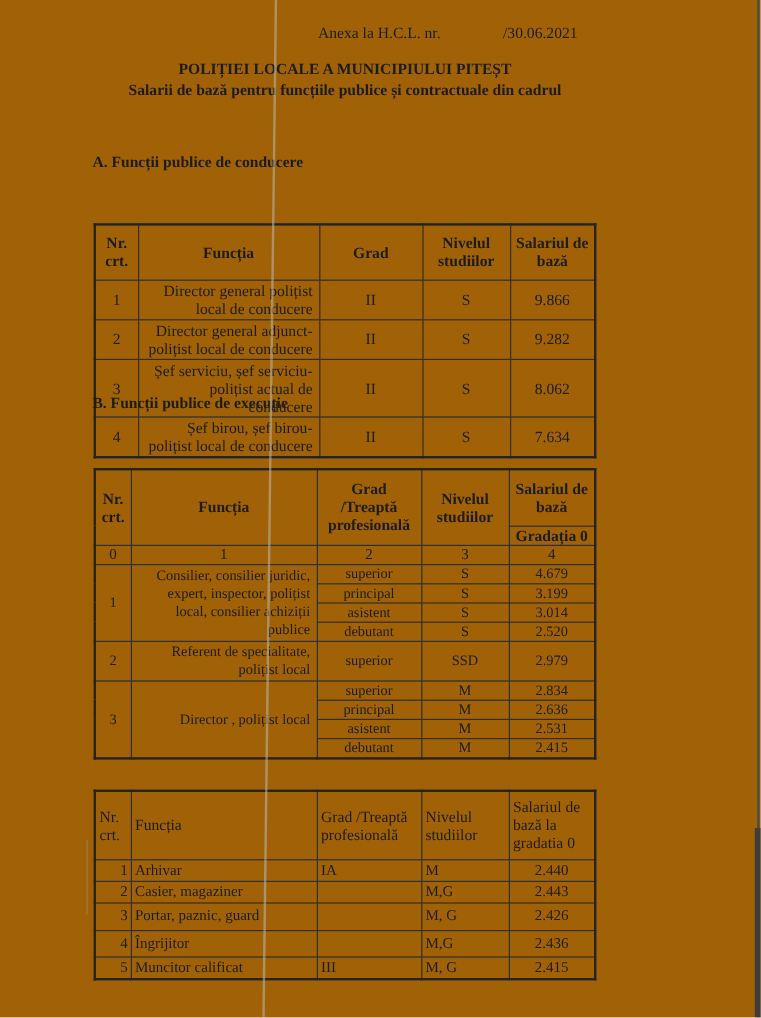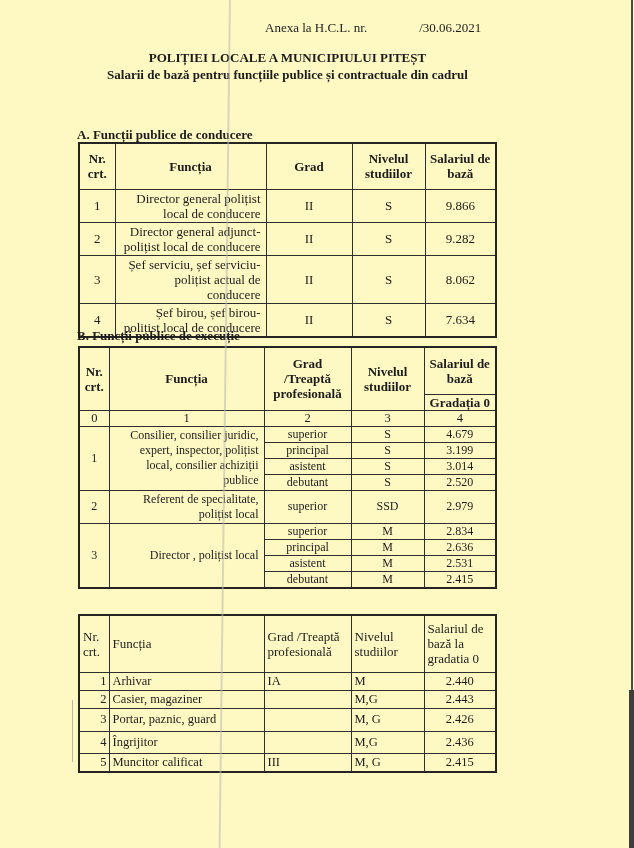--- a/index.html
+++ b/index.html
@@ -1,18 +1,18 @@
 <!DOCTYPE html>
 <html><head>
 <meta charset="utf-8">
 <style>
   html,body{margin:0;padding:0;background:#ffffff;}
   .page{
     position:relative;width:634px;height:848px;overflow:hidden;
-    background:#fef9c3;color:#1c1c1c;
+    background:#a16207;color:#1c1c1c;
     font-family:"Liberation Serif",serif;font-size:13px;
   }
   
   .fold{position:absolute;top:-4px;left:229px;width:2px;height:860px;
         background:#b9b9ae;opacity:.55;transform:rotate(0.7deg);
         transform-origin:top left;z-index:9;pointer-events:none;}
   .edge-r{position:absolute;top:0;left:631px;width:2px;height:848px;background:#4a4a4a;z-index:9;}
   .edge-r2{position:absolute;top:690px;left:629px;width:5px;height:158px;background:#3d3d3d;z-index:9;}
   .stray{position:absolute;top:700px;left:72px;width:1px;height:62px;background:#8d8d84;opacity:.6;z-index:9;}
 
@@ -23,21 +23,21 @@
   .sec-title{position:absolute;left:77px;font-weight:bold;font-size:13px;}
   #secA{top:127px}#secB{top:328px}#secC{top:597px}
   .note{position:absolute;top:775px;left:60px;width:478px;font-size:13px;line-height:18px;text-align:left;}
 
   table{border-collapse:collapse;table-layout:fixed;position:absolute;left:78px;
         font-size:13px;color:#1c1c1c;background:transparent;}
   #tblA{top:142px}#tblB{top:346px}#tblC{top:614px}
   td,th{border:1px solid #2e2e2e;padding:0 3px;text-align:center;vertical-align:middle;
         overflow:hidden;font-weight:normal;line-height:15px;}
   th{font-weight:bold;}
-  table{border:2px solid #242424;}
+  table{border:2px solid #242424;margin-top:44px;}
   .fn{text-align:right;padding:1px 5px;}
   
   #tblA .hdr{height:46px}
   #tblA .r{height:33px}
   
   #tblB .bh{height:47px}
   #tblB .bsub{height:16px;font-weight:normal;}
   #tblB .bidx td{height:15px;line-height:13px;font-size:12.5px;}
   #tblB .br{height:16px;font-size:12.5px;}
   #tblB .tall{height:31px;}

